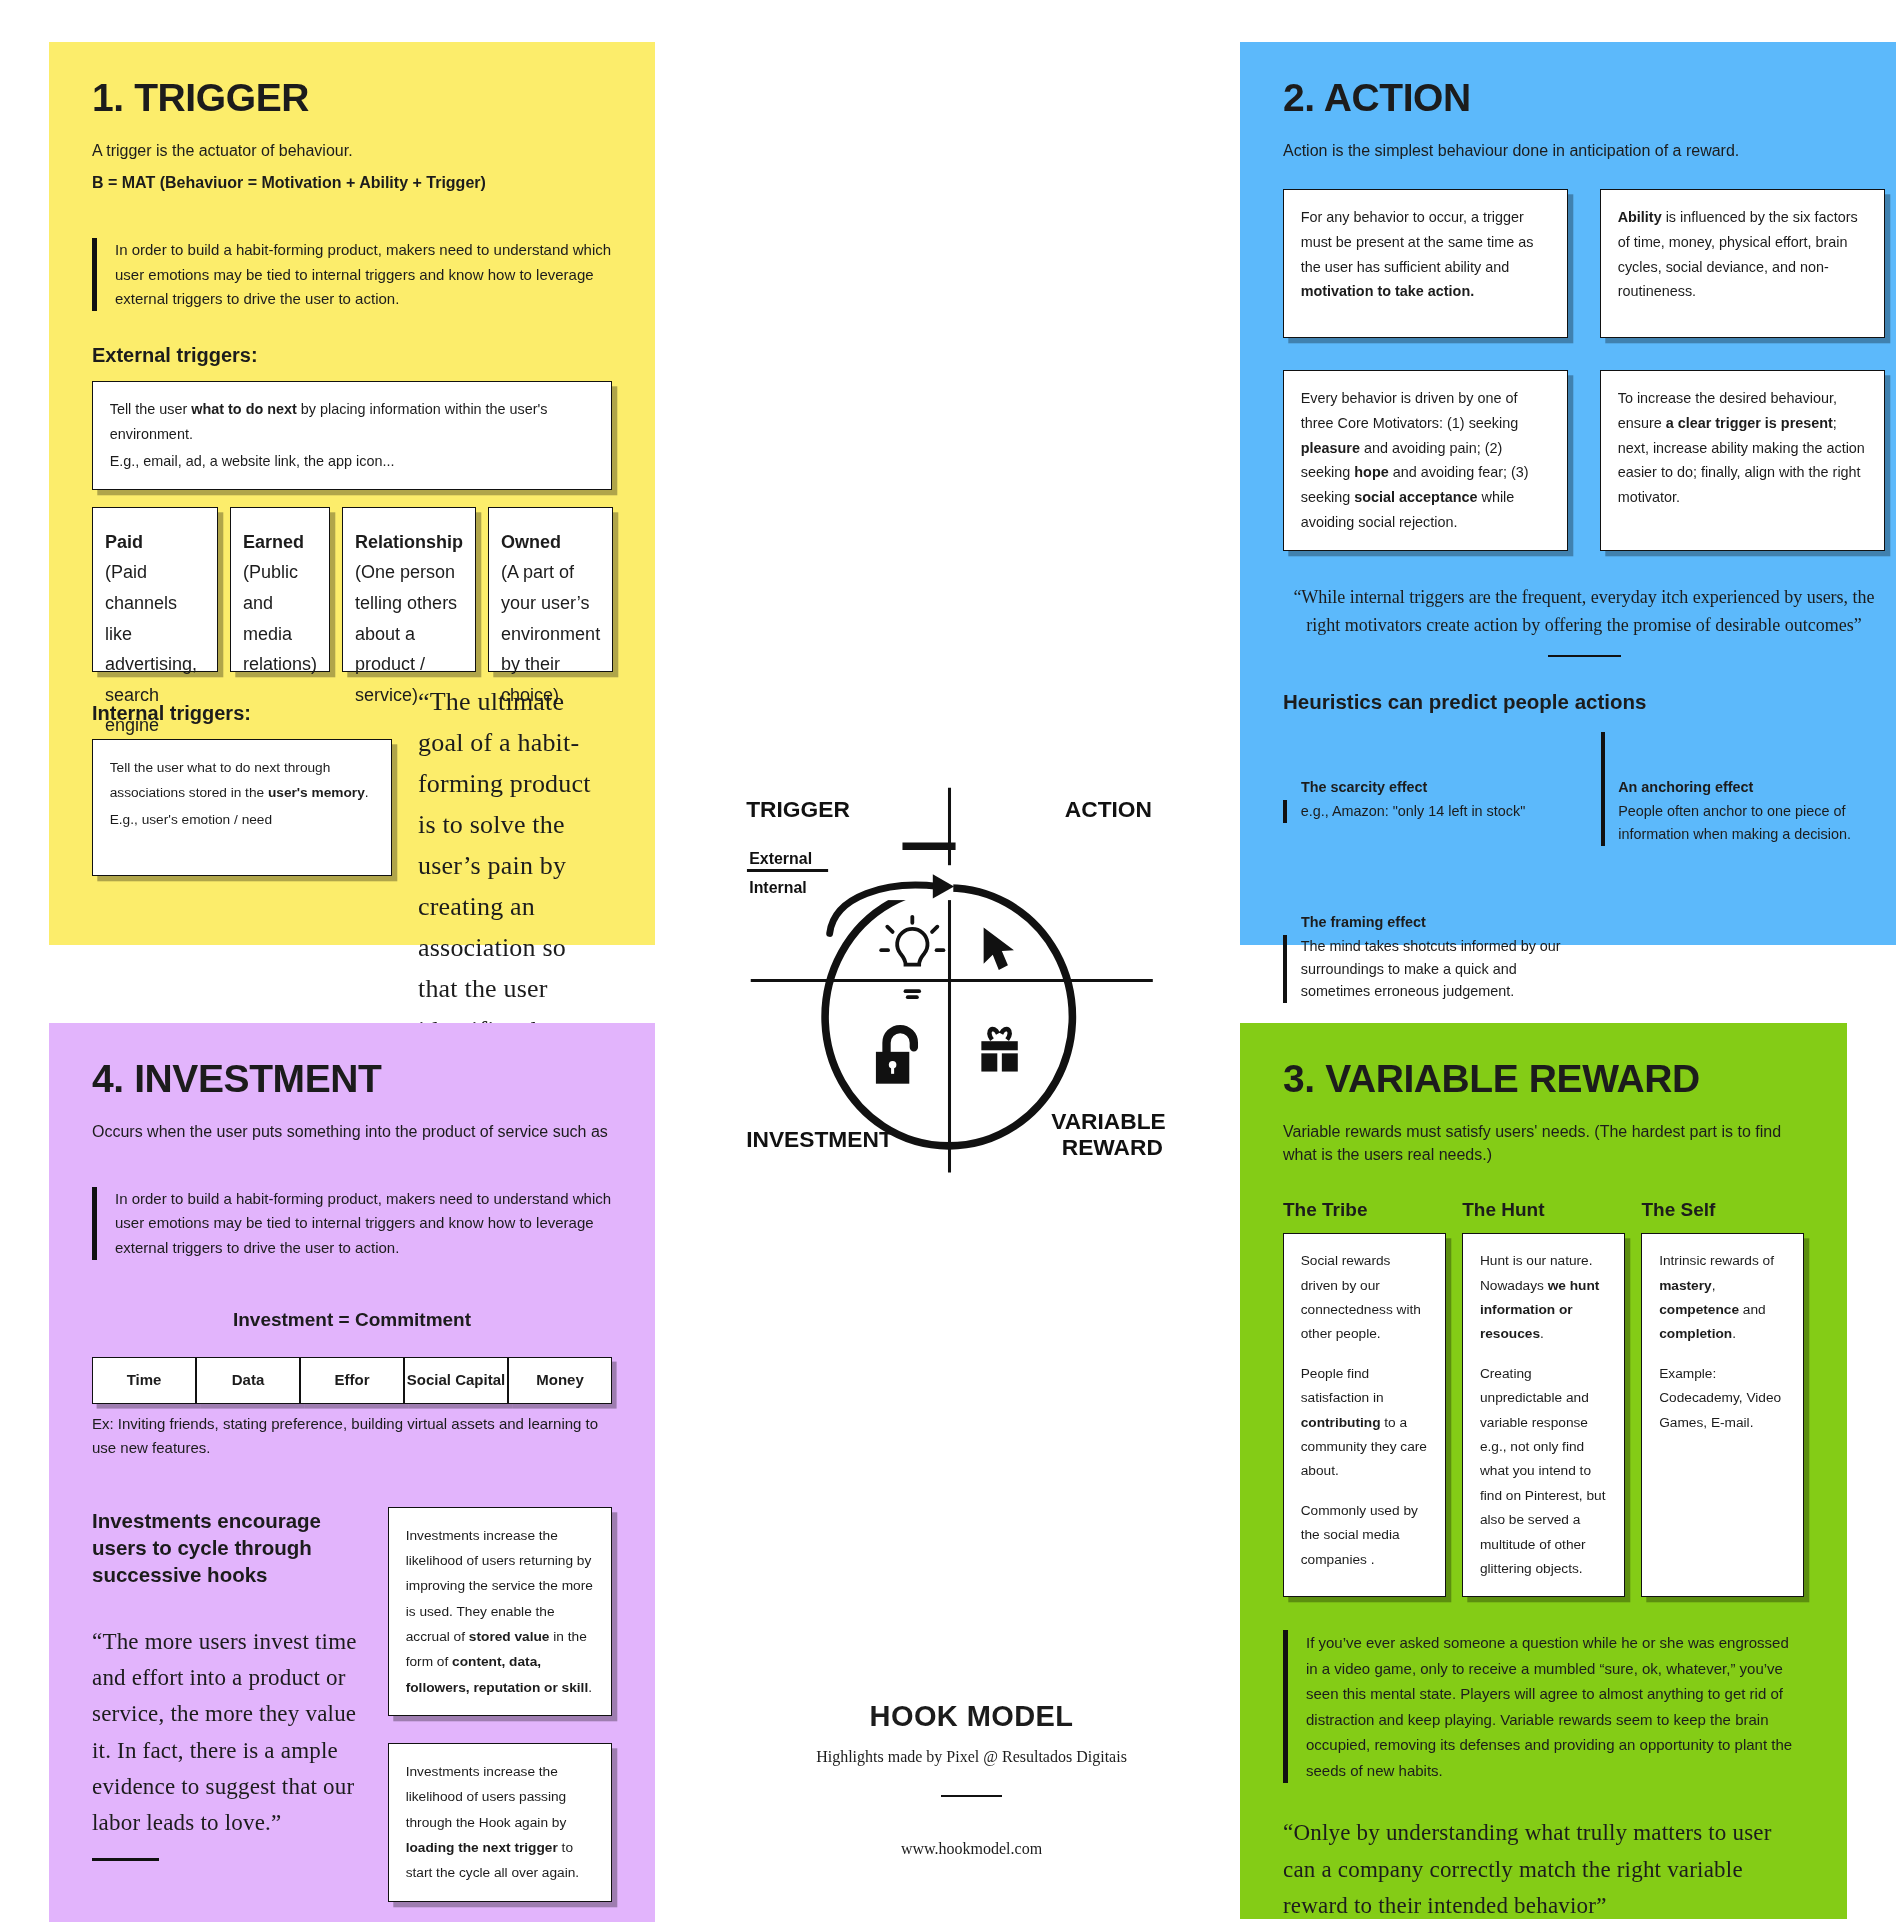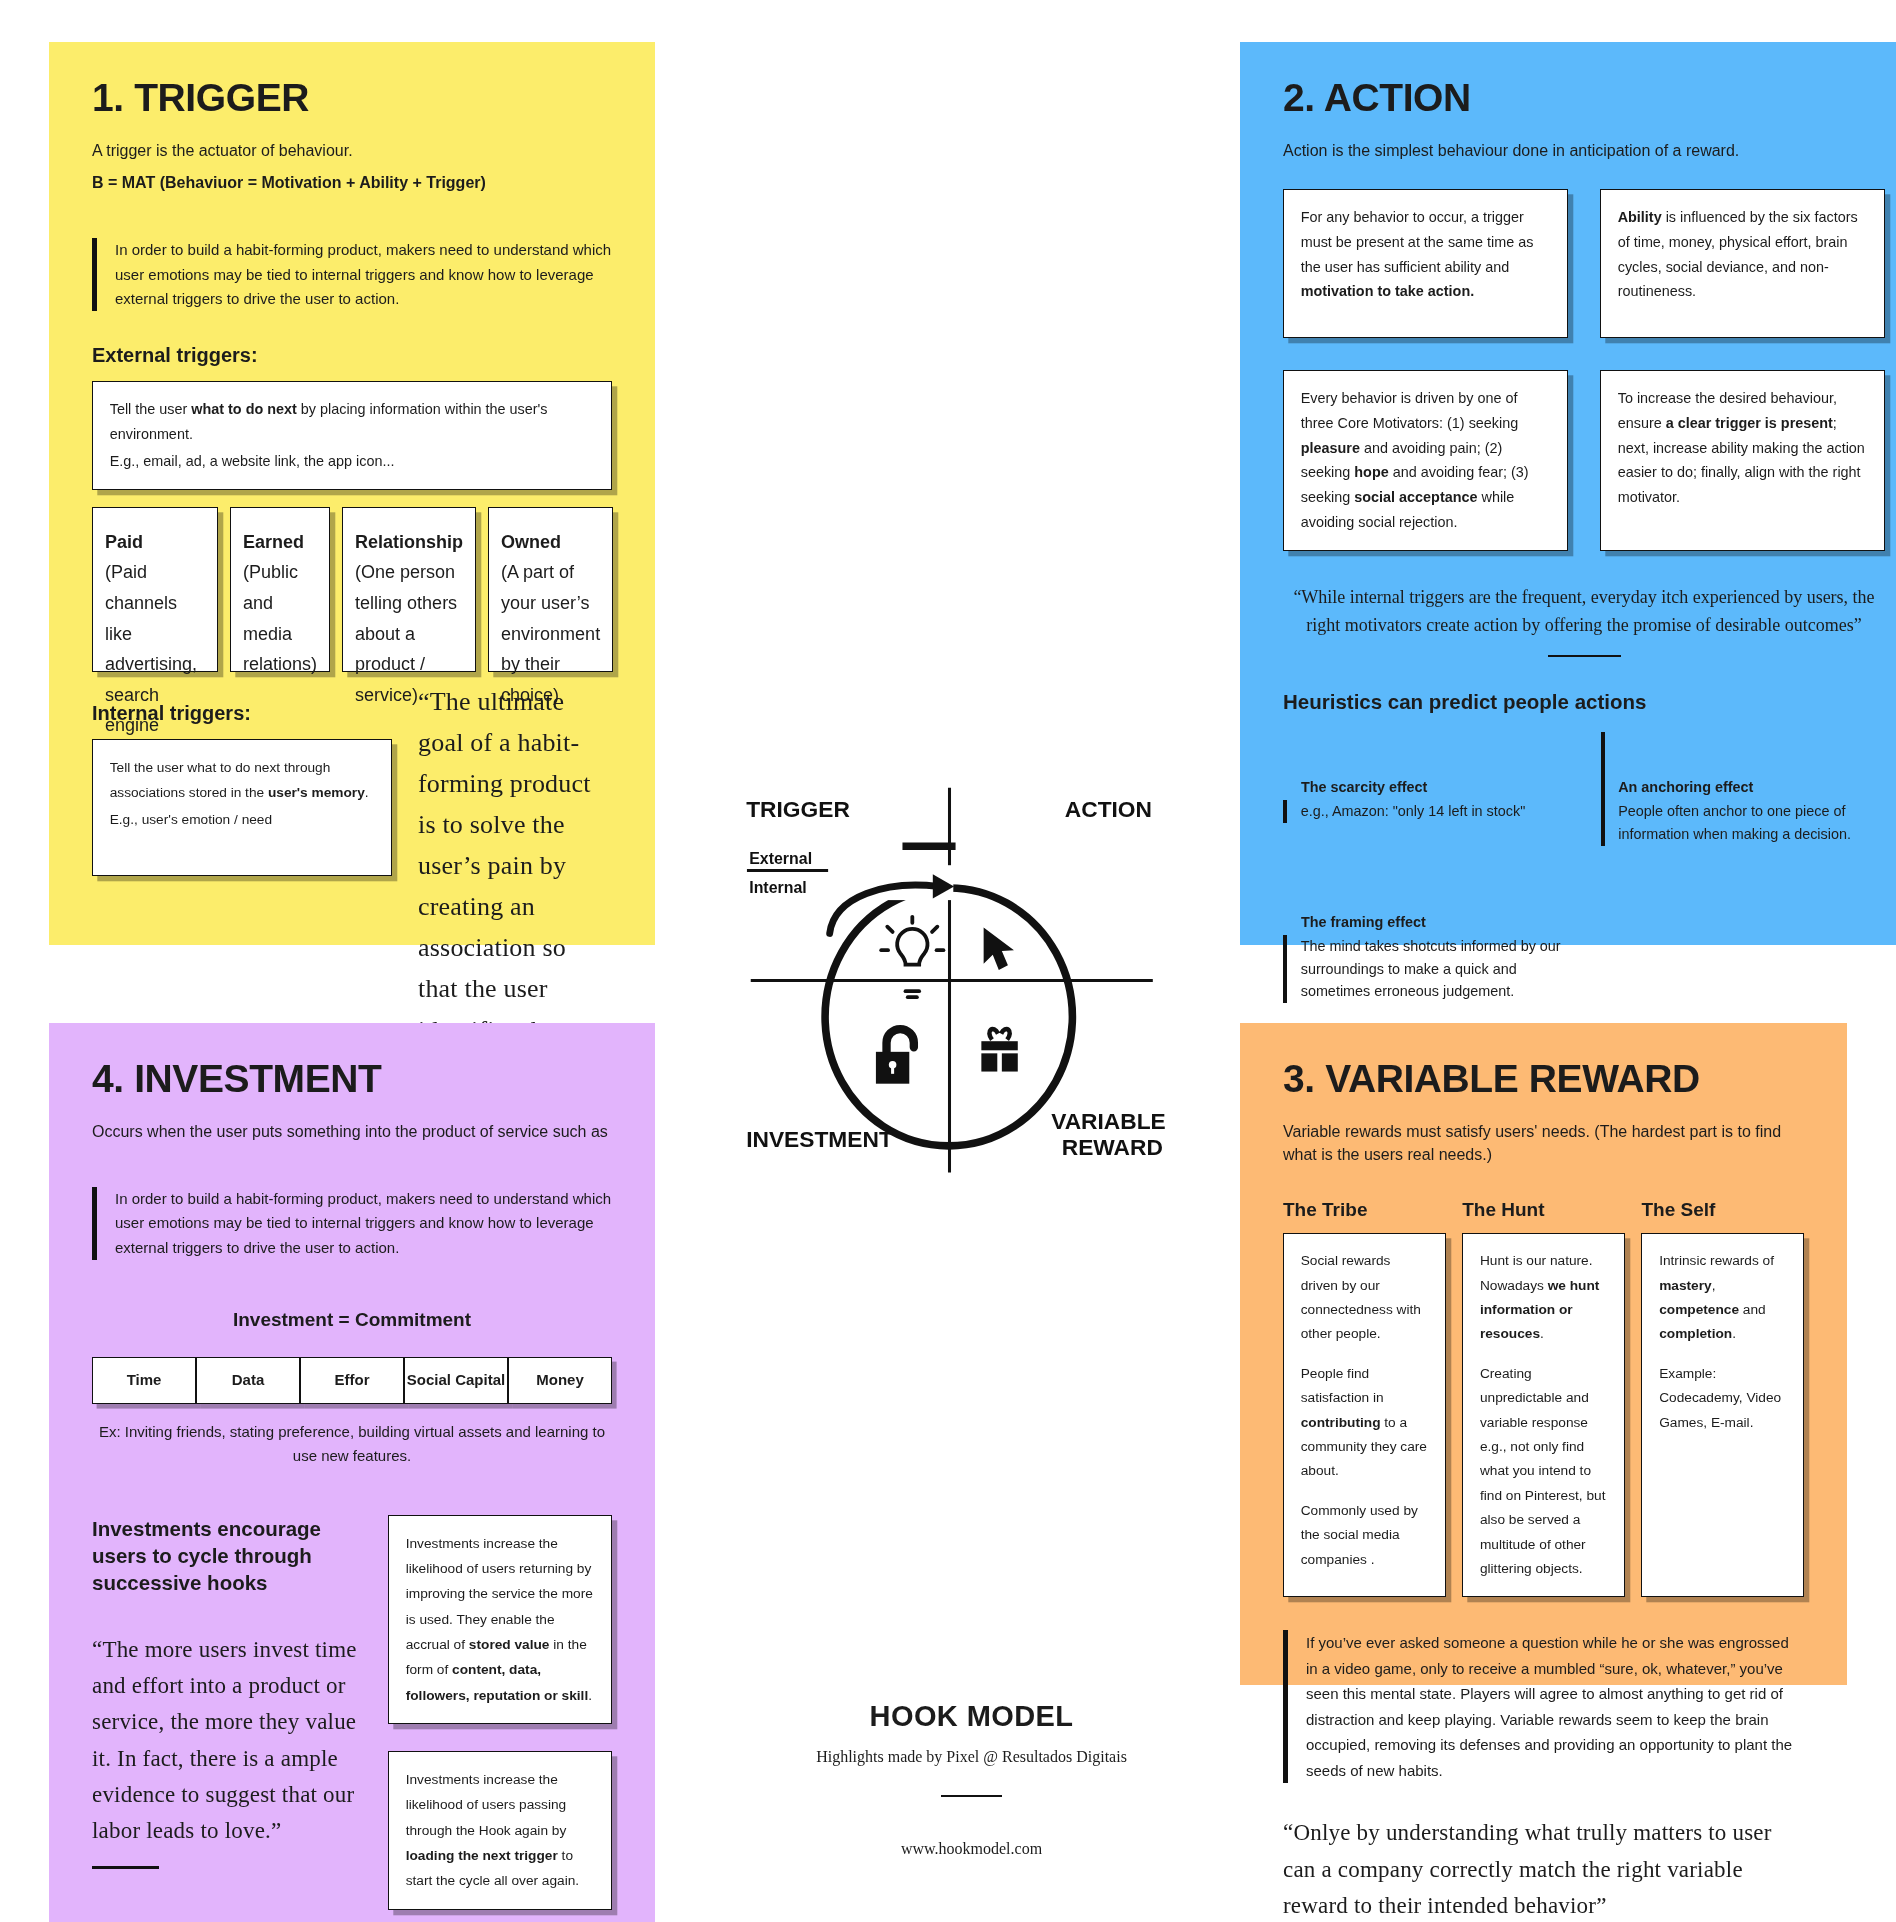--- a/index.html
+++ b/index.html
@@ -10,21 +10,21 @@
     color: #1c1c1c;
     overflow: hidden;
   }
   .stage { position: relative; width: 1896px; height: 1923px; }
 
   
   .panel { position: absolute; }
   .panel-trigger   { left: 49px;   top: 42px;   width: 606px;  height: 903px; background: #fced6b; }
   .panel-action    { left: 1240px; top: 42px;   width: 688px;  height: 903px; background: #5cb9fb; }
   .panel-invest    { left: 49px;   top: 1023px; width: 606px;  height: 899px; background: #e2b4fc; }
-  .panel-reward    { left: 1240px; top: 1023px; width: 607px;  height: 662px; background: #fdba74; }
+  .panel-reward    { left: 1240px; top: 1023px; width: 607px;  height: 896px; background: #84cc16; }
 
   .pad { padding: 36px 43px 0 43px; }
 
   h1.title {
     font-size: 39px; font-weight: 700; letter-spacing: -0.4px;
     margin-bottom: 20px; line-height: 1.05;
   }
   .lede { font-size: 16px; line-height: 1.45; margin-bottom: 9px; }
   .eq   { font-size: 16px; font-weight: 700; line-height: 1.45; }
 
@@ -74,21 +74,21 @@
 
   
   .eqline { text-align: center; font-size: 19px; font-weight: 700; margin-top: 49px; }
   .chips { display: flex; gap: 0; margin-top: 26px; }
   .chip {
     flex: 1; background: #fff; border: 1.5px solid #111;
     box-shadow: 4.6px 4.6px 0 rgba(0,0,0,0.30);
     height: 47px; display: flex; align-items: center; justify-content: center;
     font-size: 15px; font-weight: 700; text-align: center; line-height: 1.12;
   }
-  .exline { text-align: center; font-size: 15px; line-height: 1.62; margin-top: 16px; }
+  .exline { text-align: left; font-size: 15px; line-height: 1.62; margin-top: 8px; }
   .inv-bottom { display: flex; gap: 29px; margin-top: 46px; }
   .inv-left { width: 267px; }
   .inv-left h3 { font-size: 20.5px; font-weight: 700; line-height: 1.32; }
   .inv-right { flex: 1; display: flex; flex-direction: column; gap: 27px; }
   .inv-right .card { font-size: 13.7px; line-height: 1.85; }
 
   
   .trio-heads { display: flex; gap: 16.7px; margin-top: 33px; }
   .trio-heads div { flex: 1; font-size: 19px; font-weight: 700; }
   .trio { display: flex; gap: 16.7px; margin-top: 12px; align-items: stretch; }

